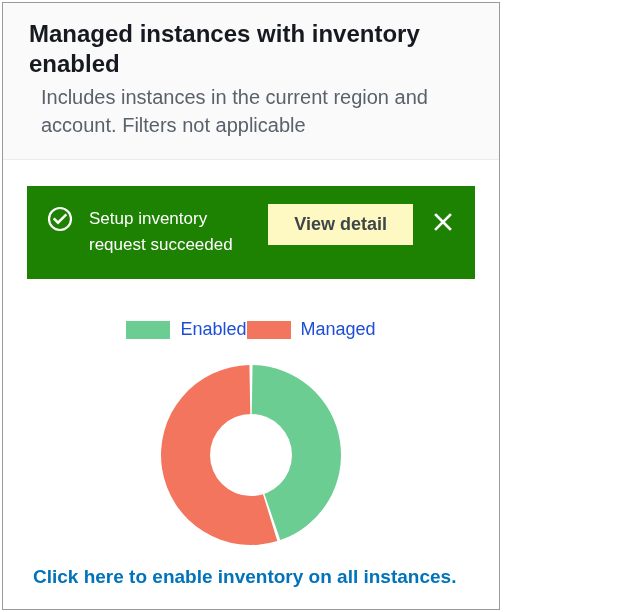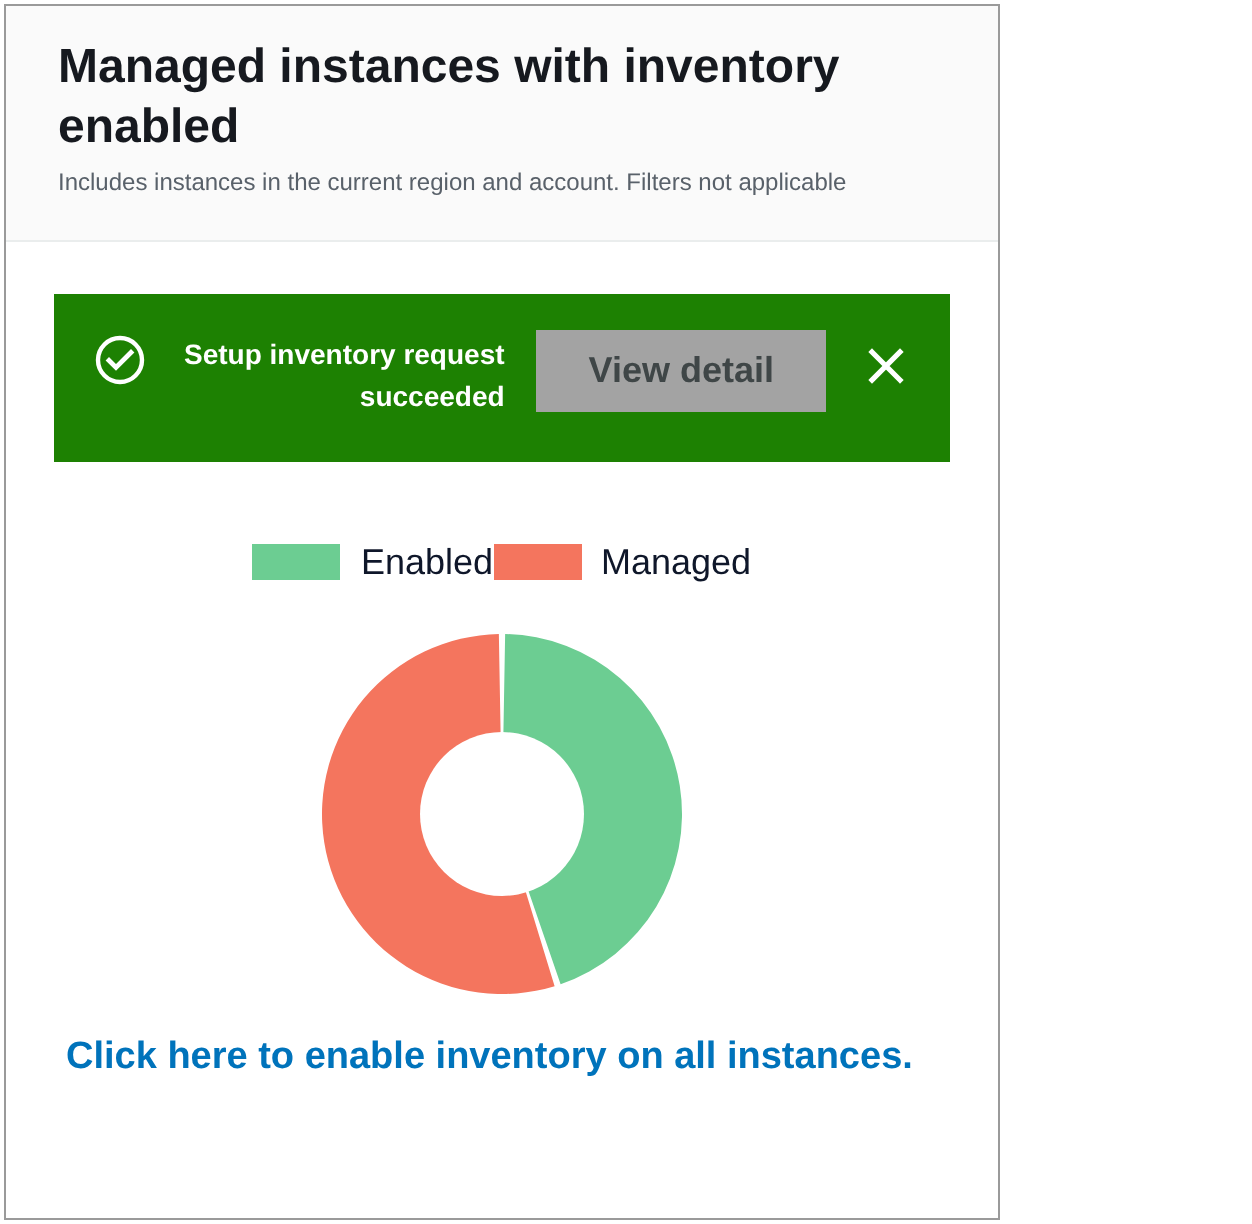--- a/index.html
+++ b/index.html
@@ -25,24 +25,25 @@
       padding: 16px 26px 20px 26px;
       border-bottom: 1px solid #eaeded;
     }
     .header-title {
       font-size: 24px;
       font-weight: 700;
       color: #16191f;
       line-height: 1.25;
     }
     .header-subtitle {
-      font-size: 12px;
+      font-size: 20px;
       color: #59616a;
       margin-top: 4px;
       line-height: 1.4;
+      margin-left: 12px;
     }
     .body {
       padding: 26px 24px 20px 24px;
     }
     .alert {
       background: #1d8102;
       color: #ffffff;
       display: flex;
       align-items: flex-start;
       padding: 18px 18px 22px 20px;
@@ -50,28 +51,27 @@
     }
     .alert-icon {
       flex: 0 0 auto;
       margin-top: 2px;
     }
     .alert-icon svg {
       display: block;
     }
     .alert-text {
       flex: 1 1 auto;
-      font-size: 14px;
-      font-weight: 700;
+      font-size: 17px;
+      font-weight: 400;
       line-height: 1.5;
       padding-top: 2px;
-      text-align: right;
     }
     .alert-button {
-      background: #a3a3a3;
+      background: #fef9c3;
       color: #3f4647;
       font-weight: 700;
       font-size: 18px;
       border: none;
       padding: 10px 26px;
       cursor: pointer;
       flex: 0 0 auto;
     }
     .alert-close {
       background: none;
@@ -85,21 +85,21 @@
       display: block;
     }
     .chart-area {
       margin-top: 40px;
       text-align: center;
     }
     .legend {
       display: flex;
       justify-content: center;
       font-size: 18px;
-      color: #0f172a;
+      color: #1d4ed8;
     }
     .legend-item {
       display: flex;
       align-items: center;
       gap: 10px;
     }
     .legend-swatch {
       width: 44px;
       height: 18px;
       display: inline-block;

